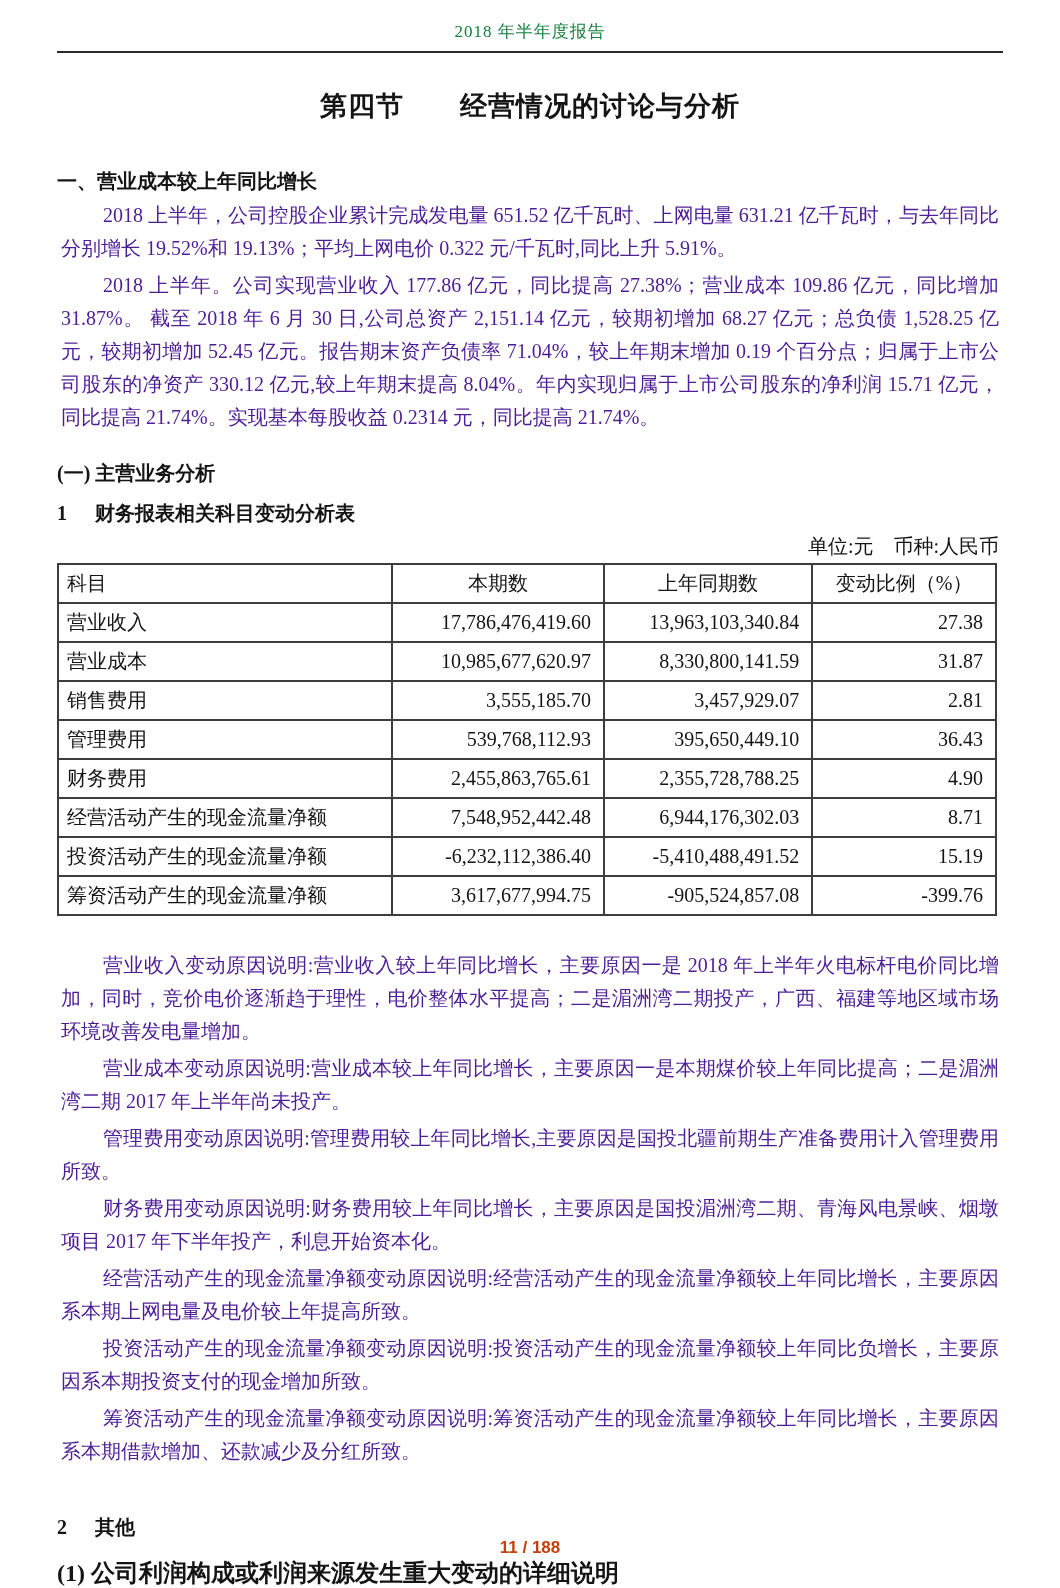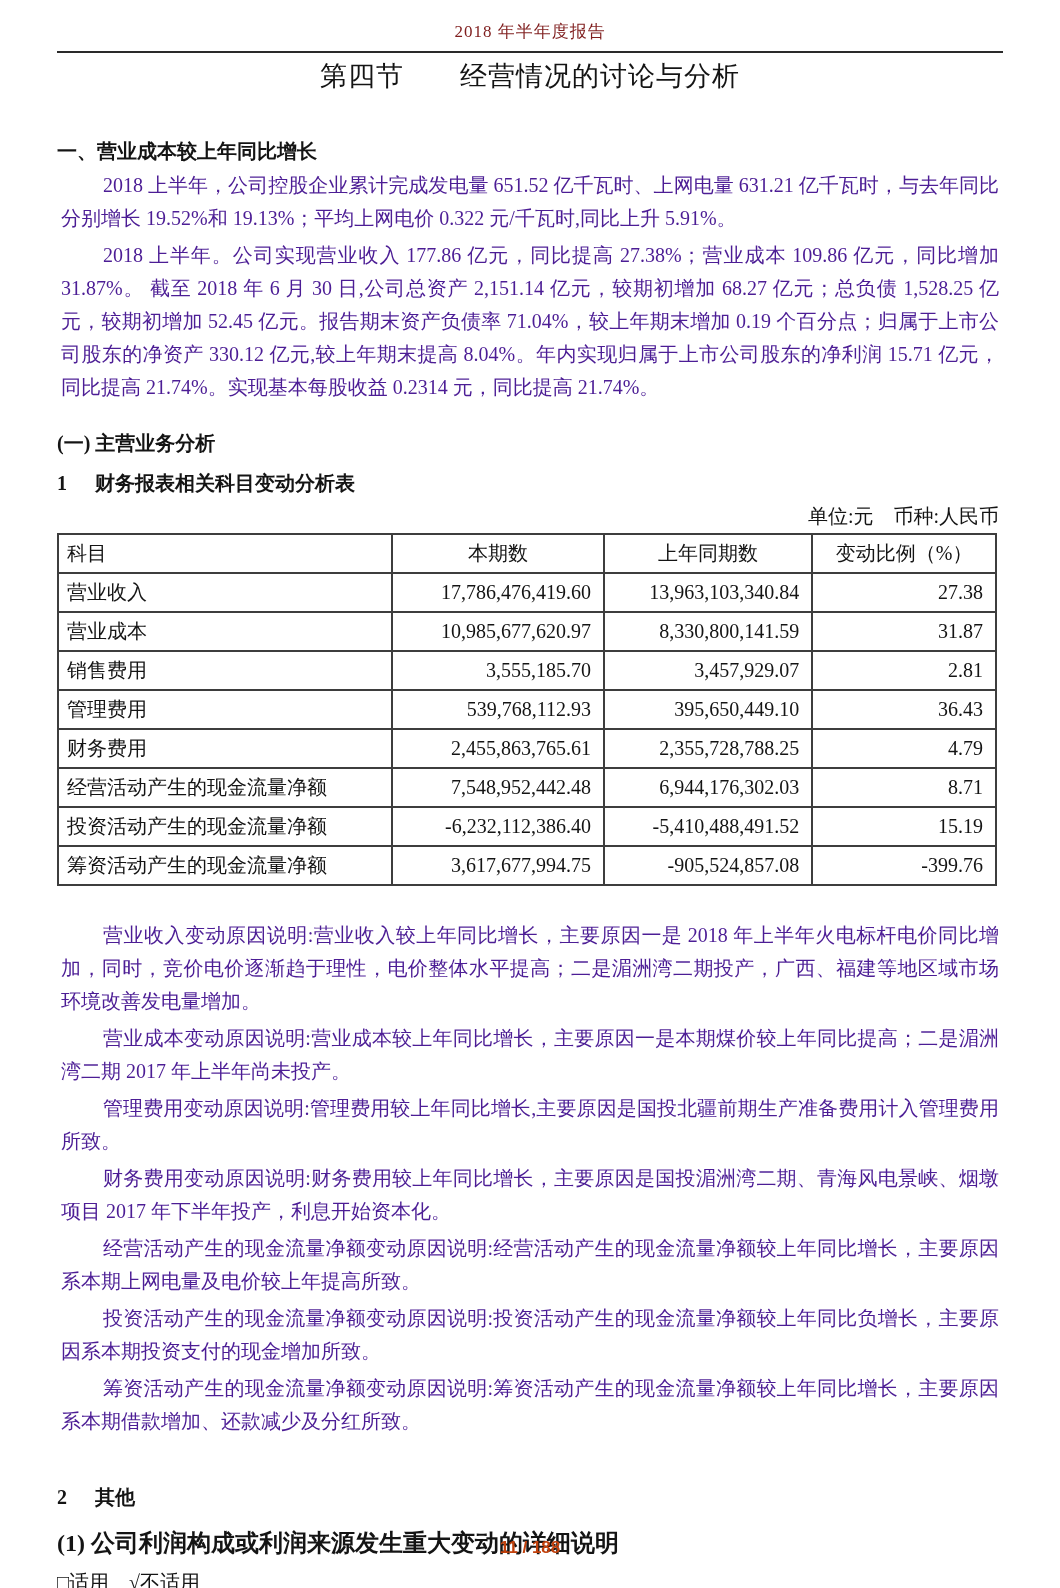--- a/index.html
+++ b/index.html
@@ -17,41 +17,41 @@
     overflow: hidden;
   }
   .page-header {
     position: absolute;
     top: 20px;
     left: 0;
     width: 100%;
     text-align: center;
     font-size: 17px;
     letter-spacing: 1px;
-    color: #7f1d1d;
+    color: #15803d;
   }
   .header-rule {
     position: absolute;
     top: 51px;
     left: 57px;
     width: 946px;
     border-top: 2px solid #2a2a2a;
     height: 0;
   }
   .content {
     position: absolute;
     top: 0;
     left: 57px;
     width: 946px;
   }
   .chapter-title {
-    margin-top: 58px;
+    margin-top: 88px;
     text-align: center;
     font-size: 27px;
-    font-weight: normal;
+    font-weight: bold;
     letter-spacing: 1px;
     white-space: pre;
   }
   .sec-heading {
     margin-top: 44px;
     font-size: 20px;
     font-weight: bold;
   }
   p.body-par {
     margin: 4px;
@@ -184,21 +184,21 @@
         <tr>
           <td class="cell-subject">管理费用</td>
           <td class="cell-num">539,768,112.93</td>
           <td class="cell-num">395,650,449.10</td>
           <td class="cell-num">36.43</td>
         </tr>
         <tr>
           <td class="cell-subject">财务费用</td>
           <td class="cell-num">2,455,863,765.61</td>
           <td class="cell-num">2,355,728,788.25</td>
-          <td class="cell-num">4.79</td>
+          <td class="cell-num">4.90</td>
         </tr>
         <tr>
           <td class="cell-subject">经营活动产生的现金流量净额</td>
           <td class="cell-num">7,548,952,442.48</td>
           <td class="cell-num">6,944,176,302.03</td>
           <td class="cell-num">8.71</td>
         </tr>
         <tr>
           <td class="cell-subject">投资活动产生的现金流量净额</td>
           <td class="cell-num">-6,232,112,386.40</td>

